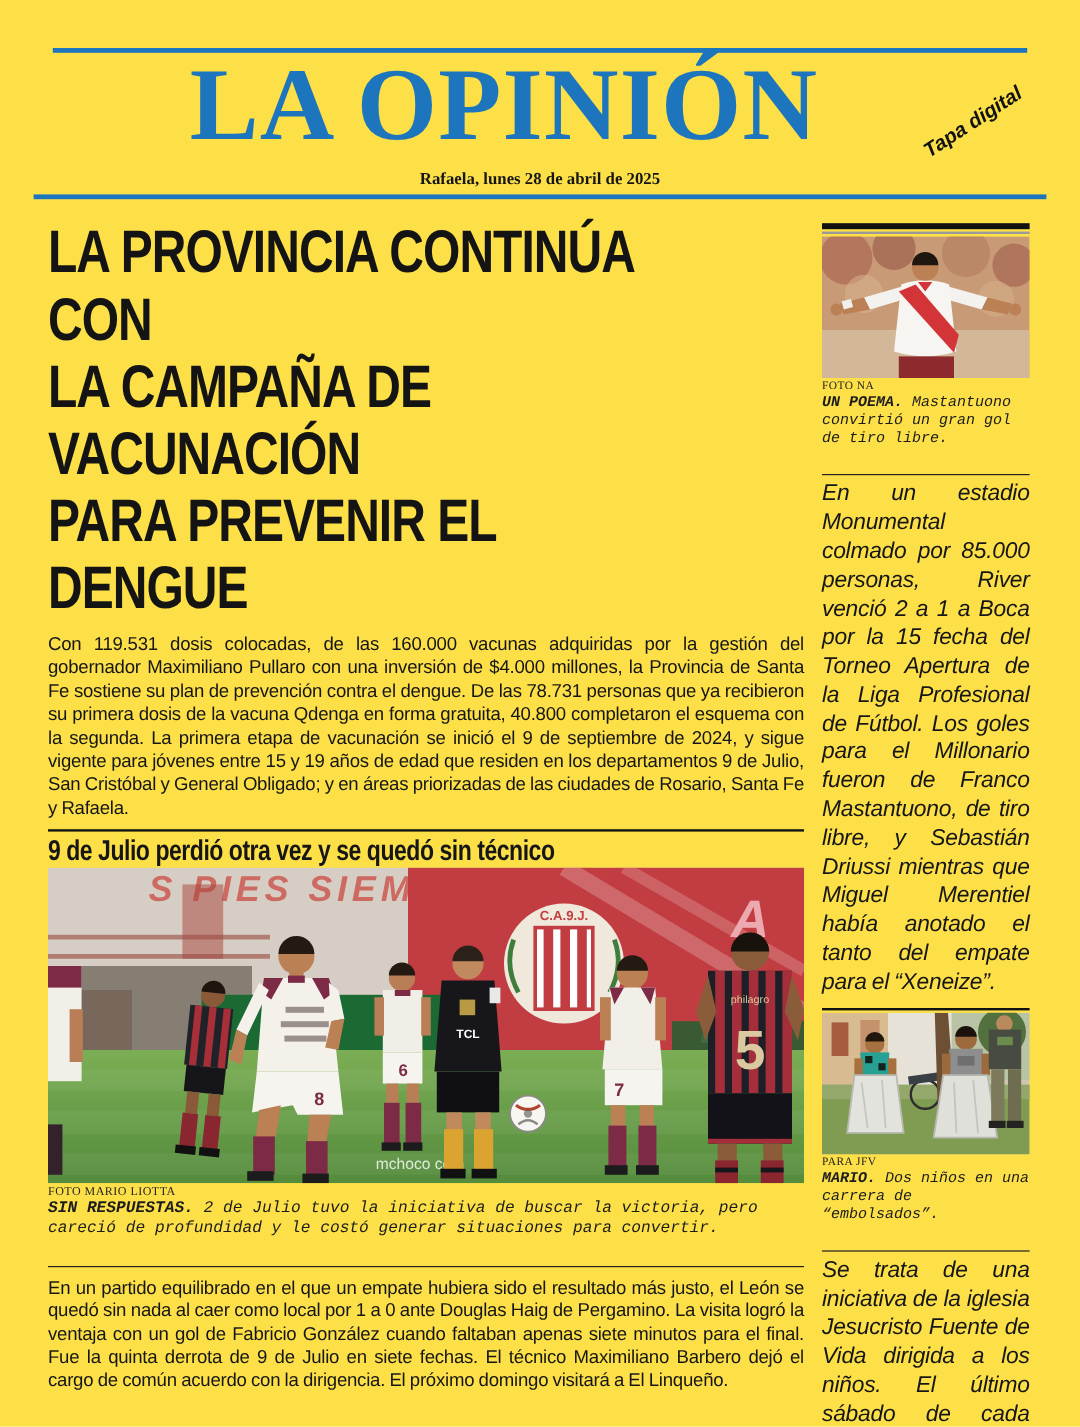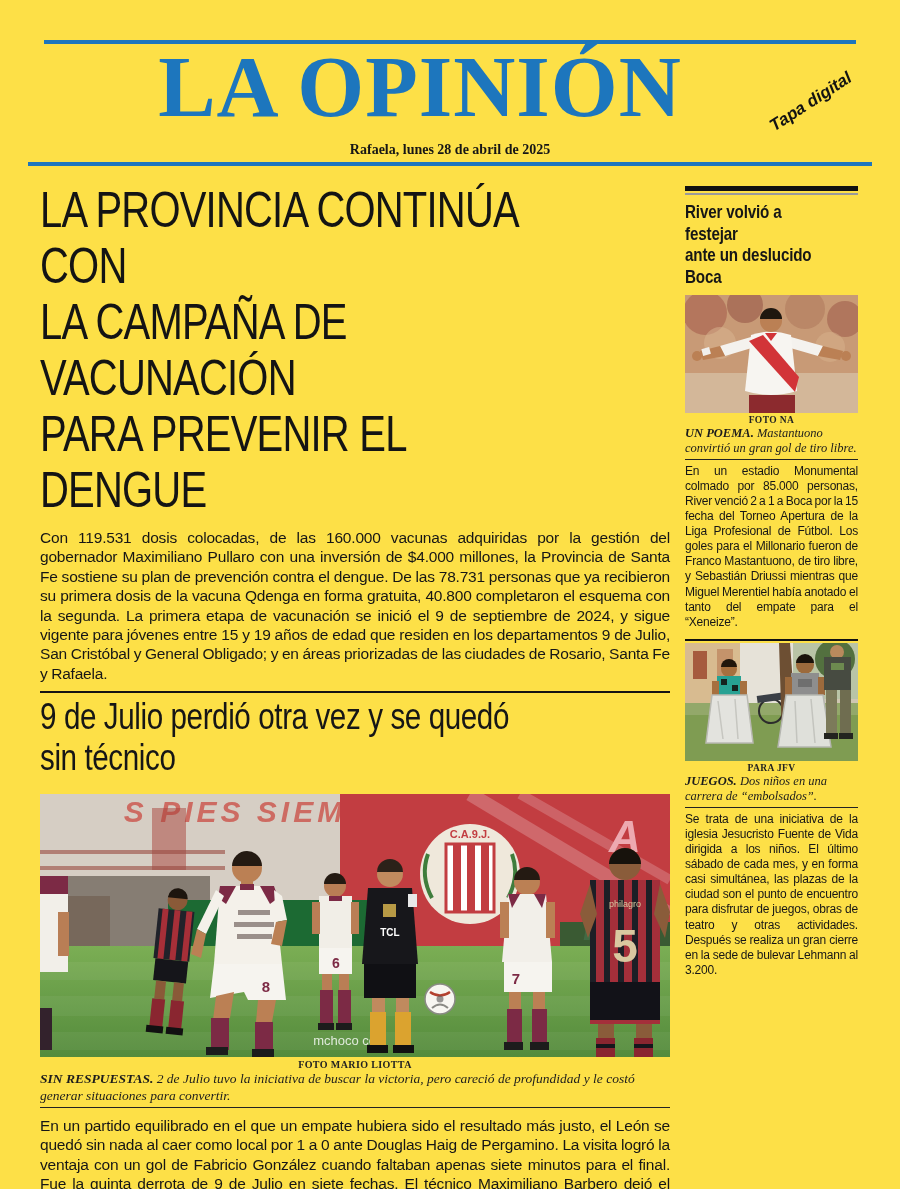--- a/index.html
+++ b/index.html
@@ -14,37 +14,37 @@
             color:#1d76bd;letter-spacing:1px;margin:0;}
   .tapa{position:absolute;top:92px;right:42px;transform:rotate(-33deg);transform-origin:center;
         font-weight:bold;font-style:italic;font-size:17px;color:#121212;}
   .dateline{position:absolute;top:142px;left:0;right:0;text-align:center;
             font-family:"Liberation Serif",serif;font-weight:bold;font-size:14px;}
   
   .main-col{position:absolute;left:40px;top:180px;width:630px;}
   .sidebar{position:absolute;left:685px;top:186px;width:173px;}
   
   .cond{display:block;transform-origin:0 0;transform:scaleX(0.8);white-space:pre-line;}
-  h1.lead-headline{font-size:50px;line-height:1.12;font-weight:normal;letter-spacing:-1px;
+  h1.lead-headline{font-size:50px;line-height:1.12;font-weight:bold;letter-spacing:-1px;
                    margin:2px 0 10px;color:#141414;}
   .story-rule{border:none;border-top:2px solid #141414;margin:8px 0 4px;}
-  h2.foot-headline{font-size:37px;line-height:1.1;font-weight:normal;letter-spacing:-0.5px;margin:2px 0 16px;}
+  h2.foot-headline{font-size:24px;line-height:1.1;font-weight:bold;letter-spacing:-0.5px;margin:2px 0 0;}
   h3.side-headline{font-size:19px;line-height:1.14;font-weight:bold;letter-spacing:-0.2px;margin:6px 0 7px;}
   
   .body-text{font-size:15.5px;line-height:1.25;text-align:justify;letter-spacing:-0.2px;
              word-spacing:-0.5px;margin:0 0 6px;}
-  .side-body{font-size:12px;line-height:1.26;text-align:justify;letter-spacing:-0.2px;
-             word-spacing:-0.8px;margin:4px 0 6px;hyphens:auto;}
+  .side-body{font-size:19px;line-height:1.26;text-align:justify;letter-spacing:-0.2px;
+             word-spacing:-0.8px;margin:4px 0 6px;hyphens:auto;font-style:italic;}
   
   .photo{display:block;width:100%;}
-  .credit{text-align:center;font-family:"Liberation Serif",serif;font-weight:bold;font-size:10px;
+  .credit{text-align:left;font-family:"Liberation Serif",serif;font-weight:normal;font-size:10px;
           letter-spacing:0.4px;margin:2px 0 1px;color:#222;}
   .side-credit{font-size:9.5px;}
-  .caption{font-family:Liberation Serif, serif;font-style:italic;font-size:13.5px;line-height:1.2;
-           border-bottom:1.5px solid #222;padding-bottom:3px;margin:0 0 8px;color:#1c1c1c;}
+  .caption{font-family:Liberation Mono, monospace;font-style:italic;font-size:13.5px;line-height:1.2;
+           border-bottom:1.5px solid #222;padding-bottom:22px;margin:0 0 8px;color:#1c1c1c;}
   .caption .cap-lead{font-weight:bold;}
   .side-caption{font-size:12.5px;margin-bottom:4px;}
   
   .side-topbar{border-top:5px solid #111;border-bottom:2px solid #9a9a9a;height:2px;margin:0 0 2px;}
   .side-rule{border:none;border-top:2px solid #111;margin:9px 0 2px;}
   svg text{font-family:"Liberation Sans",sans-serif;}
 </style>
 </head>
 <body>
 
@@ -244,24 +244,20 @@
     <div class="credit">FOTO MARIO LIOTTA</div>
     <p class="caption"><span class="cap-lead">SIN RESPUESTAS.</span><span> 2 de Julio tuvo la iniciativa de buscar la victoria, pero careció de profundidad y le costó generar situaciones para convertir.</span></p>
 
     <p class="body-text">En un partido equilibrado en el que un empate hubiera sido el resultado más justo, el León se quedó sin nada al caer como local por 1 a 0 ante Douglas Haig de Pergamino. La visita logró la ventaja con un gol de Fabricio González cuando faltaban apenas siete minutos para el final. Fue la quinta derrota de 9 de Julio en siete fechas. El técnico Maximiliano Barbero dejó el cargo de común acuerdo con la dirigencia. El próximo domingo visitará a El Linqueño.</p>
 
   </main>
 
   <aside class="sidebar">
     <div class="side-topbar"></div>
 
-    <h3 class="side-headline">
-      <span class="cond">River volvió a festejar
-ante un deslucido Boca</span>
-    </h3>
     <svg class="photo" viewBox="0 0 173 118" width="173" height="118">
       <rect width="173" height="118" fill="#c89a76"></rect>
       <circle cx="20" cy="18" r="22" fill="#a65f4c" opacity="0.6"></circle>
       <circle cx="60" cy="10" r="18" fill="#8e4a3e" opacity="0.5"></circle>
       <circle cx="120" cy="14" r="20" fill="#b07b5e" opacity="0.6"></circle>
       <circle cx="160" cy="24" r="18" fill="#9c5a48" opacity="0.55"></circle>
       <circle cx="35" cy="48" r="16" fill="#d9b591" opacity="0.5"></circle>
       <circle cx="145" cy="52" r="15" fill="#d9b591" opacity="0.45"></circle>
       <rect y="78" width="173" height="40" fill="#d7c3a8" opacity="0.7"></rect>
       <g>
@@ -327,18 +323,18 @@
         <circle cx="152" cy="9" r="7" fill="#b98a5d"></circle>
         <rect x="139" y="14" width="27" height="33" fill="#474b41"></rect>
         <rect x="146" y="20" width="13" height="7" fill="#6d8a4f"></rect>
         <rect x="141" y="47" width="11" height="45" fill="#7c7a5a"></rect>
         <rect x="155" y="47" width="11" height="45" fill="#6f6d50"></rect>
         <rect x="139" y="90" width="14" height="6" fill="#23231f"></rect>
           <rect x="154" y="90" width="14" height="6" fill="#23231f"></rect>
       </g>
     </svg>
     <div class="credit side-credit">PARA JFV</div>
-    <p class="caption side-caption"><span class="cap-lead">JUEGOS.</span><span> Dos niños en una carrera de “embolsados”.</span></p>
+    <p class="caption side-caption"><span class="cap-lead">MARIO.</span><span> Dos niños en una carrera de “embolsados”.</span></p>
     <p class="side-body">Se trata de una iniciativa de la iglesia Jesucristo Fuente de Vida dirigida a los niños. El último sábado de cada mes, y en forma casi simultánea, las plazas de la ciudad son el punto de encuentro para disfrutar de juegos, obras de teatro y otras actividades. Después se realiza un gran cierre en la sede de bulevar Lehmann al 3.200.</p>
 
   </aside>
 
 </div>
 
 </body></html>

